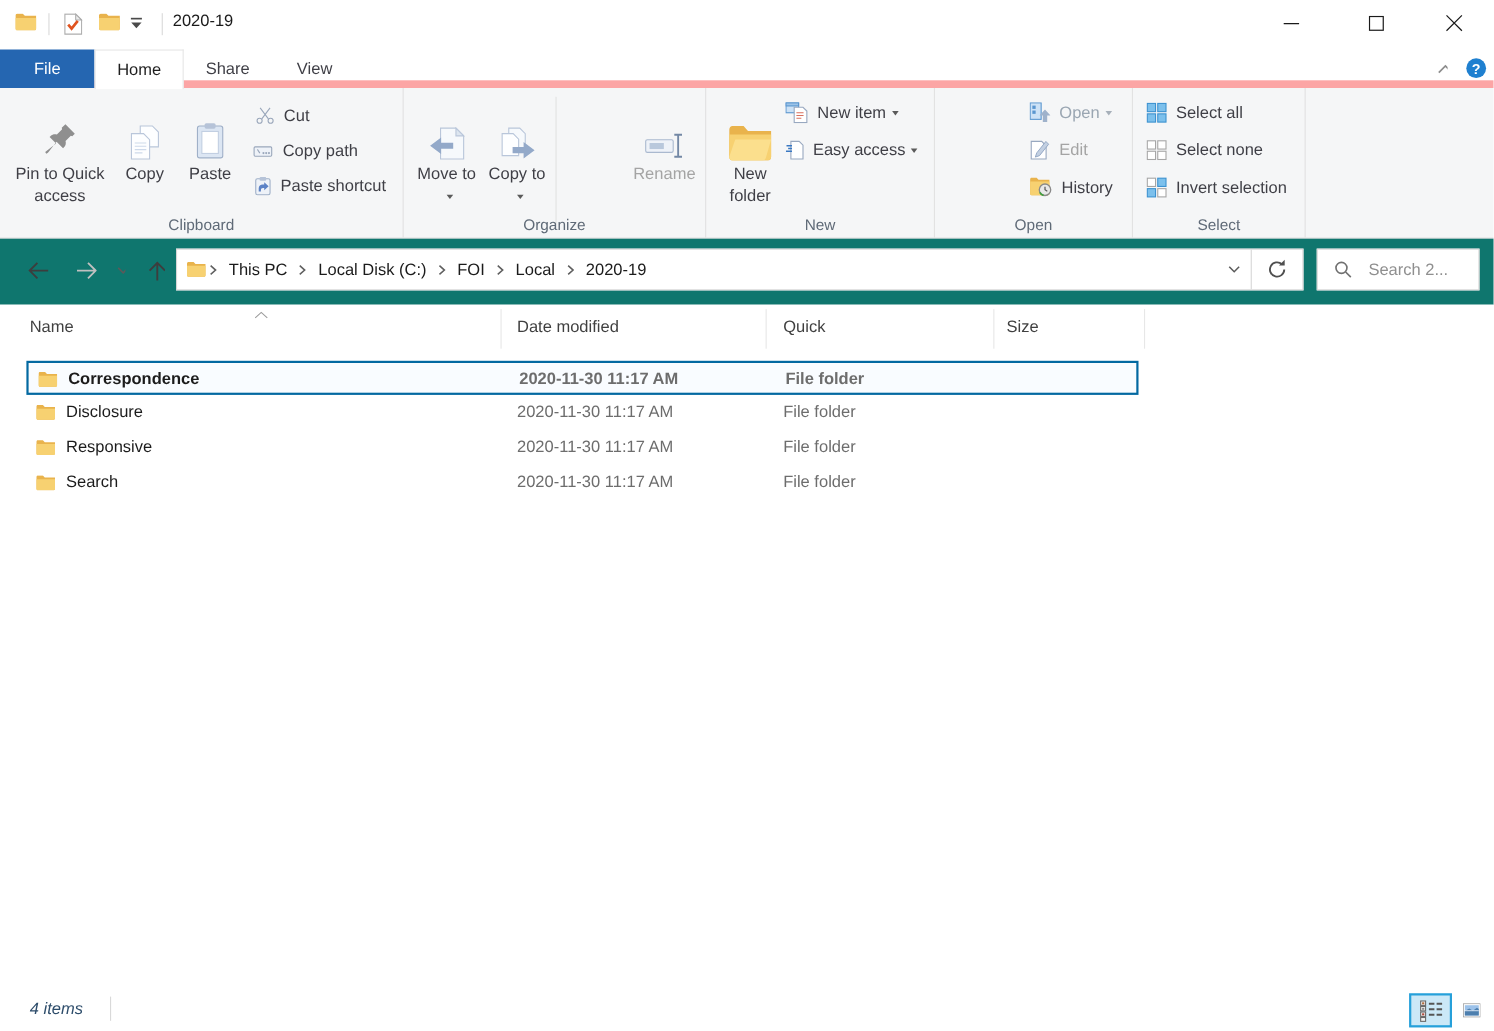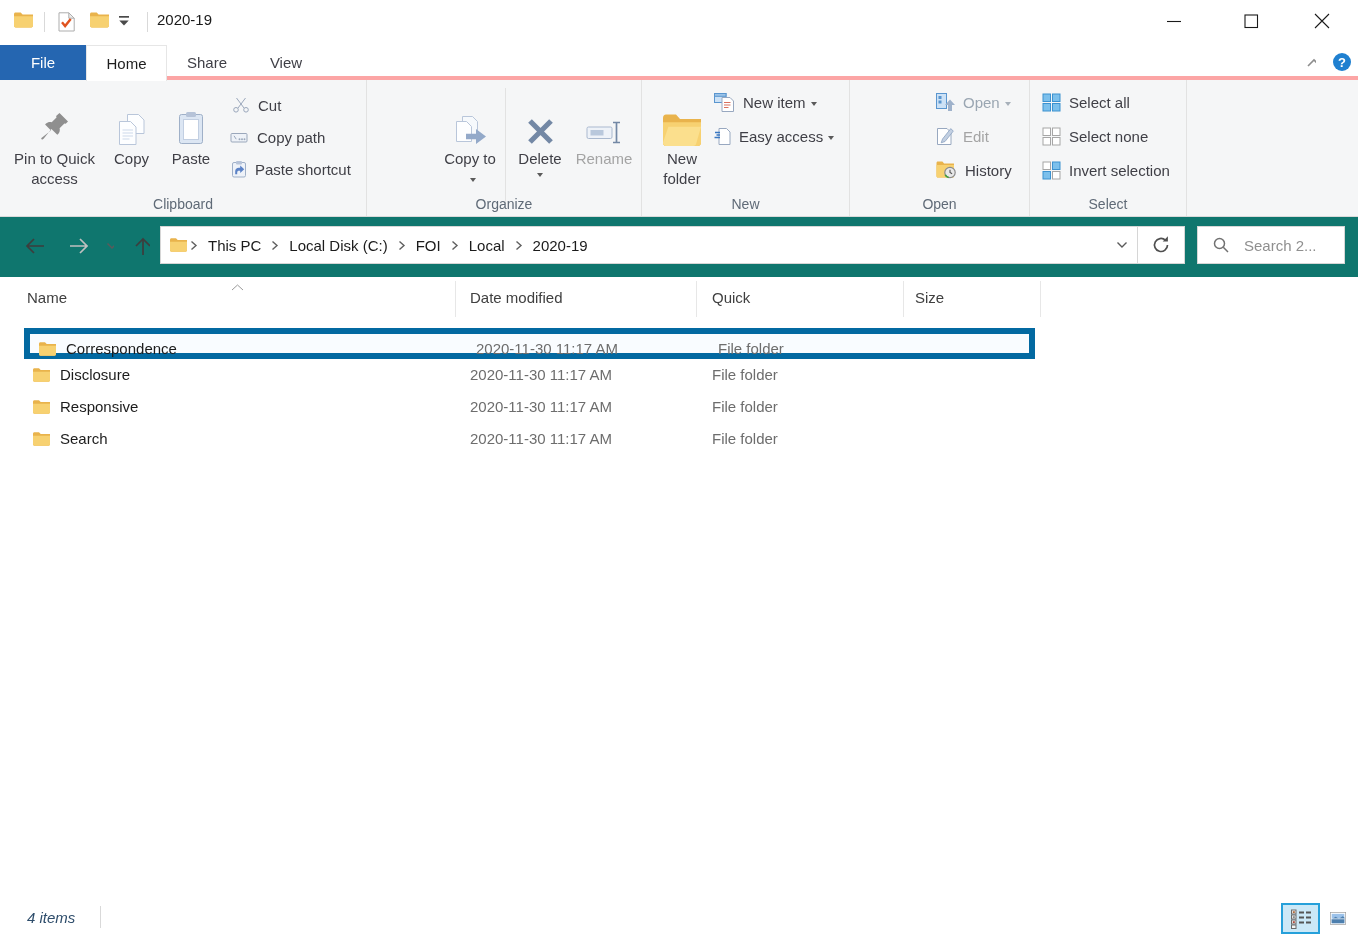--- a/index.html
+++ b/index.html
@@ -7,21 +7,21 @@
   #app{position:relative;width:1358px;height:937px;background:#fff;overflow:hidden;color:#1e1e1e;}
 
   
   .titlebar{position:absolute;left:0;top:0;width:100%;height:45px;background:#fff;}
   .tb-icon{position:absolute;top:12px;display:flex;align-items:center;justify-content:center;}
   .tb-sep{position:absolute;top:12px;width:1px;height:20px;background:#d9d9d9;}
   .win-title{position:absolute;left:157px;top:11px;font-size:15px;color:#1a1a1a;white-space:nowrap;}
   .winbtn{position:absolute;top:0;width:46px;height:42px;display:flex;align-items:center;justify-content:center;background:transparent;border:none;cursor:default;}
 
   
-  .tabstrip{position:absolute;top:45px;left:0;width:100%;height:35px;background:#fff;border-bottom:4px solid #fca5a5;box-sizing:border-box;}
+  .tabstrip{position:absolute;top:45px;left:0;width:100%;height:35px;background:#fff;border-bottom:7px solid #fca5a5;box-sizing:border-box;}
   .tab{position:absolute;top:0;height:35px;display:flex;align-items:center;justify-content:center;font-size:15px;color:#3f3f46;box-sizing:border-box;}
   .tab-file{left:0;width:86px;background:#2566b1;color:#fff;}
   .tab-home{left:86px;width:81px;background:#fff;border:1px solid #e6e6e6;border-bottom:none;height:36px;z-index:2;color:#1e1e1e;}
   .tab-share{left:167px;width:80px;}
   .tab-view{left:247px;width:78px;}
   .ribbon-collapse{position:absolute;top:55px;left:1300px;width:22px;height:16px;display:flex;align-items:center;justify-content:center;}
   .helpbtn{position:absolute;top:53px;left:1333px;width:18px;height:18px;border-radius:50%;background:#1f80d0;color:#fff;font-size:13px;font-weight:bold;display:flex;align-items:center;justify-content:center;}
 
   
   .ribbon{position:absolute;top:80px;left:0;width:100%;height:137px;background:#f5f6f7;border-bottom:1px solid #dadada;box-sizing:border-box;}
@@ -55,21 +55,21 @@
   .listheader{position:absolute;top:277px;left:0;width:100%;height:45px;background:#fff;}
   .col-head{position:absolute;top:12px;font-size:15px;color:#404040;cursor:default;}
   .col-divider{position:absolute;top:4px;height:36px;width:1px;background:#e7e7e7;}
   .sortcaret{position:absolute;left:231px;top:0;}
   .filerow{position:absolute;left:24px;width:1011px;height:31px;box-sizing:border-box;cursor:default;}
   .filerow .ficon{position:absolute;left:9px;top:8px;}
   .filerow .fname{position:absolute;left:36px;top:6px;font-size:15px;color:#1c1c1c;}
   .filerow .fdate{position:absolute;left:446px;top:6px;font-size:15px;color:#6d6d6d;}
   .filerow .ftype{position:absolute;left:688px;top:6px;font-size:15px;color:#6d6d6d;}
   .filerow .fsize{position:absolute;left:891px;top:6px;font-size:15px;color:#6d6d6d;}
-  .filerow.selected{border:6px solid #0369a1;background:#f9fcff;}
+  .filerow.selected{border:2px solid #0369a1;background:#f9fcff;font-weight:bold;}
 
   
   .statusbar{position:absolute;left:0;top:900px;width:100%;height:37px;background:#fff;}
   .status-count{position:absolute;left:27px;top:9px;font-size:15px;color:#2e4d6b;font-style:italic;}
   .status-sep{position:absolute;left:100px;top:6px;width:1px;height:22px;background:#d9d9d9;}
   .viewtoggle{position:absolute;display:flex;align-items:center;justify-content:center;box-sizing:border-box;background:transparent;border:none;}
   .viewtoggle.active{background:#cbe8f7;border:2px solid #26a0da;}
 </style>
 </head>
 <body>
@@ -200,40 +200,41 @@
             <rect x="1.5" y="2.5" width="13" height="14.5" rx="1.5" fill="#eef2f8" stroke="#9fb0c8"></rect>
             <rect x="5" y="1" width="6" height="3.4" rx="1" fill="#b6c3d8"></rect>
             <path d="M4.2 14.2v-3c0-2 1.5-3.4 3.7-3.4h1.3V5.6l4 3.7-4 3.7v-2.2H8.1c-1.3 0-1.9.6-1.9 1.9v1.5z" fill="#5b82c6"></path>
           </svg>
         <span>Paste shortcut</span>
       </div>
       <div class="rgroup-label">Clipboard</div>
     </div>
 
     <div class="rgroup" style="left:367px;width:275px">
+      <div class="bigbtn" style="left:9px;width:60px">
+        <span class="ic">
+          <svg width="34" height="31" viewBox="0 0 34 31">
+              <path d="M11.5 1.5h14l7 7v21h-21z" fill="#f6f9fc" stroke="#b9c6da"></path>
+              <path d="M25.5 1.5l7 7h-7z" fill="#dde6f0" stroke="#b9c6da"></path>
+              <path d="M2 17.5l10-7.5v4.7h11v5.6H12V25z" fill="#93a9c9"></path>
+            </svg>
+        </span>
+        <span><span>Move to</span><span class="caret"></span></span>
+      </div>
       <div class="bigbtn" style="left:73px;width:60px">
         <span class="ic">
           <svg width="34" height="31" viewBox="0 0 34 31">
               <path d="M9.5 1.5h10l5 5v13h-15z" fill="#f6f9fc" stroke="#b9c6da"></path>
               <path d="M3.5 6.5h10l5 5v15h-15z" fill="#fdfeff" stroke="#b9c6da"></path>
               <path d="M33 21.5l-10 7.5v-4.7H13v-5.6h10V14z" fill="#93a9c9"></path>
             </svg>
         </span>
         <span><span>Copy to</span><span class="caret"></span></span>
       </div>
       <div class="vsep" style="left:138px"></div>
-      <div class="bigbtn" style="left:142px;width:62px">
-        <span class="ic">
-          <svg width="29" height="29" viewBox="0 0 29 29">
-              <path d="M4 4l21 21M25 4L4 25" stroke="#7388a5" stroke-width="5.2"></path>
-            </svg>
-        </span>
-        <span>Delete</span>
-        <span class="caret caret-below"></span>
-      </div>
       <div class="bigbtn" style="left:205px;width:64px">
         <span class="ic">
           <svg width="37" height="27" viewBox="0 0 37 27">
               <rect x="1" y="8" width="25" height="11.5" rx="1.5" fill="#eef2f8" stroke="#aab9cf"></rect>
               <rect x="4.5" y="11" width="13" height="5.5" fill="#b9c8dc"></rect>
               <path d="M30.5 3.5v20M27 3.5h7M27 23.5h7" stroke="#7388a5" stroke-width="1.7" fill="none"></path>
             </svg>
         </span>
         <span class="dim">Rename</span>
       </div>

